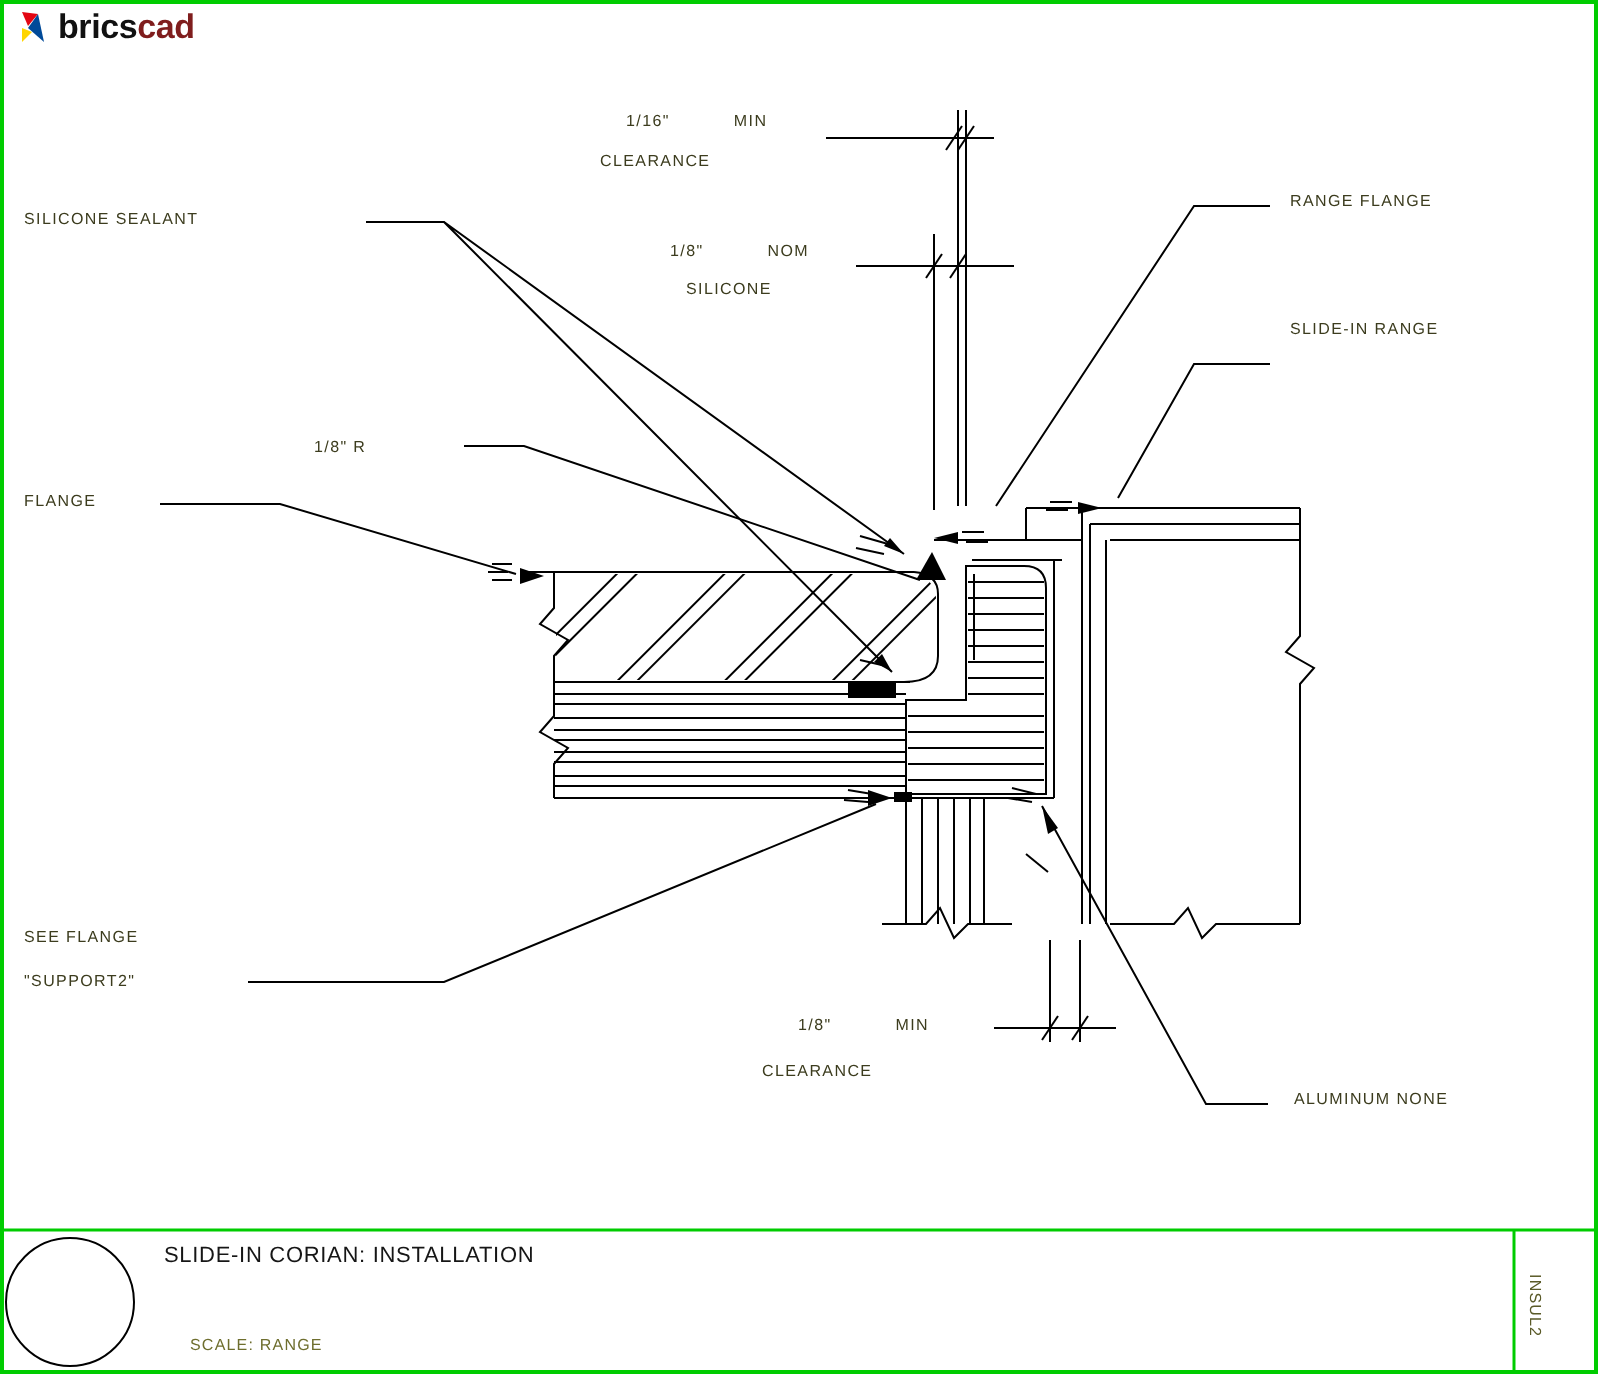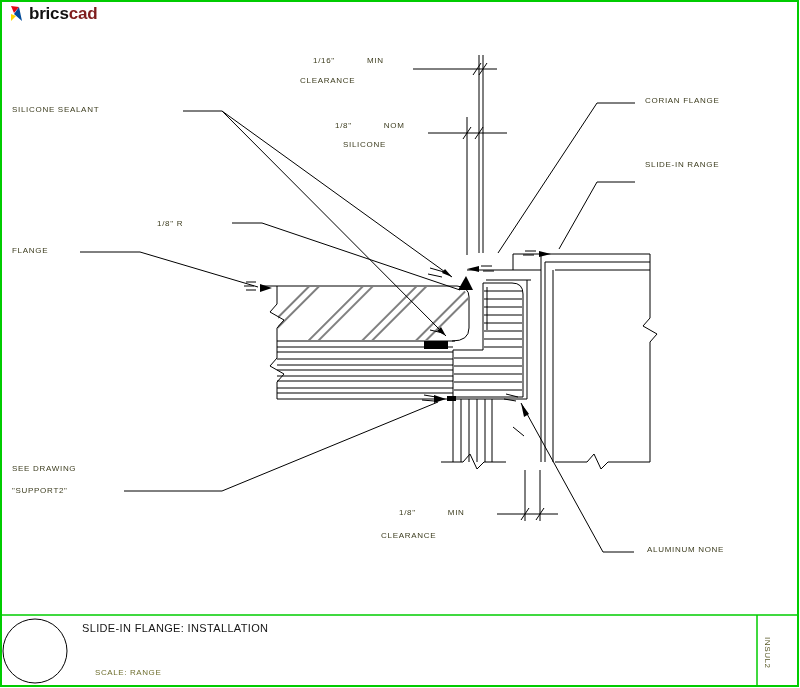--- a/index.html
+++ b/index.html
@@ -186,29 +186,29 @@
 
   <div class="dim-row" style="left:335px;top:121px;">
     <span>1/8"</span>
     <span>NOM</span>
   </div>
   <div class="cad-label" style="left:343px;top:140px;">SILICONE</div>
 
   <div class="cad-label" style="left:12px;top:105px;">SILICONE SEALANT</div>
   <div class="cad-label" style="left:157px;top:219px;">1/8" R</div>
   <div class="cad-label" style="left:12px;top:246px;">FLANGE</div>
-  <div class="cad-label" style="left:645px;top:96px;">CORIAN FLANGE</div>
+  <div class="cad-label" style="left:645px;top:96px;">RANGE FLANGE</div>
   <div class="cad-label" style="left:645px;top:160px;">SLIDE-IN RANGE</div>
-  <div class="cad-label" style="left:12px;top:464px;">SEE DRAWING</div>
+  <div class="cad-label" style="left:12px;top:464px;">SEE FLANGE</div>
   <div class="cad-label" style="left:12px;top:486px;">"SUPPORT2"</div>
   <div class="cad-label" style="left:647px;top:545px;">ALUMINUM NONE</div>
 
   <div class="dim-row" style="left:399px;top:508px;">
     <span>1/8"</span>
     <span>MIN</span>
   </div>
   <div class="cad-label" style="left:381px;top:531px;">CLEARANCE</div>
 
-  <div class="title-text">SLIDE-IN FLANGE: INSTALLATION</div>
+  <div class="title-text">SLIDE-IN CORIAN: INSTALLATION</div>
   <div class="scale-text">SCALE: RANGE</div>
   <div class="sheet-code">INSUL2</div>
 
 </div>
 
 </body></html>

